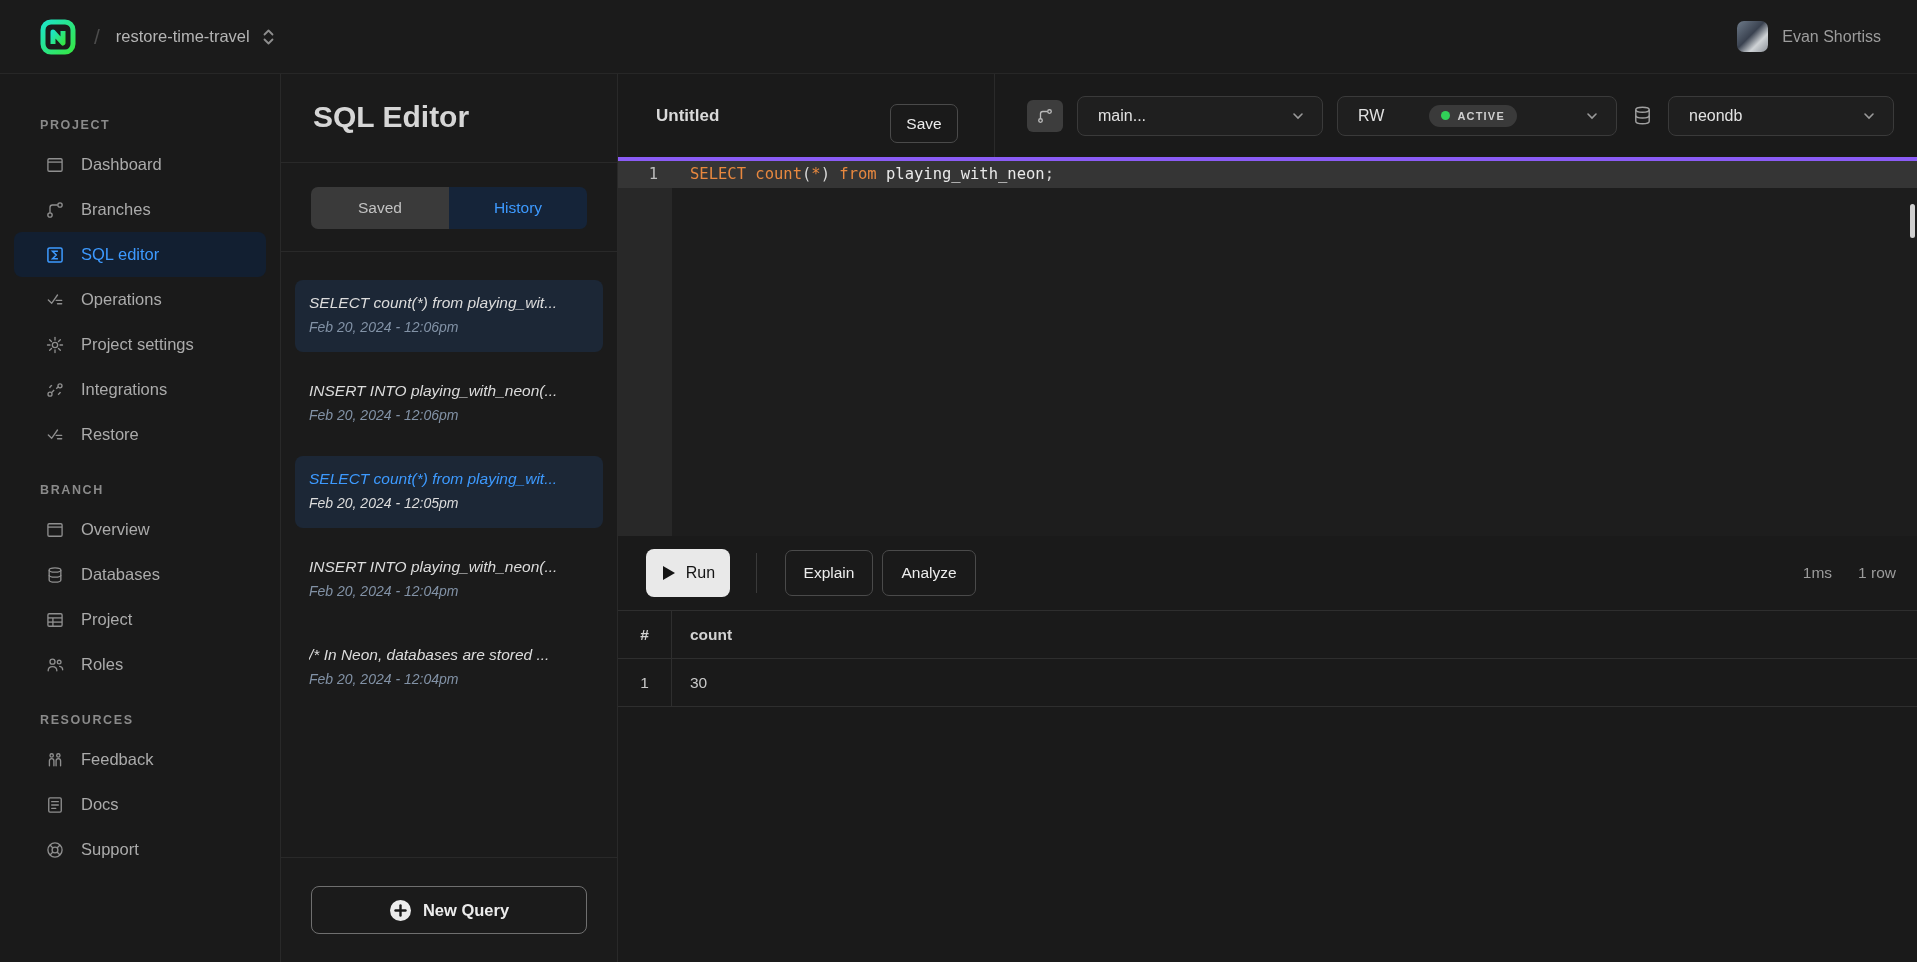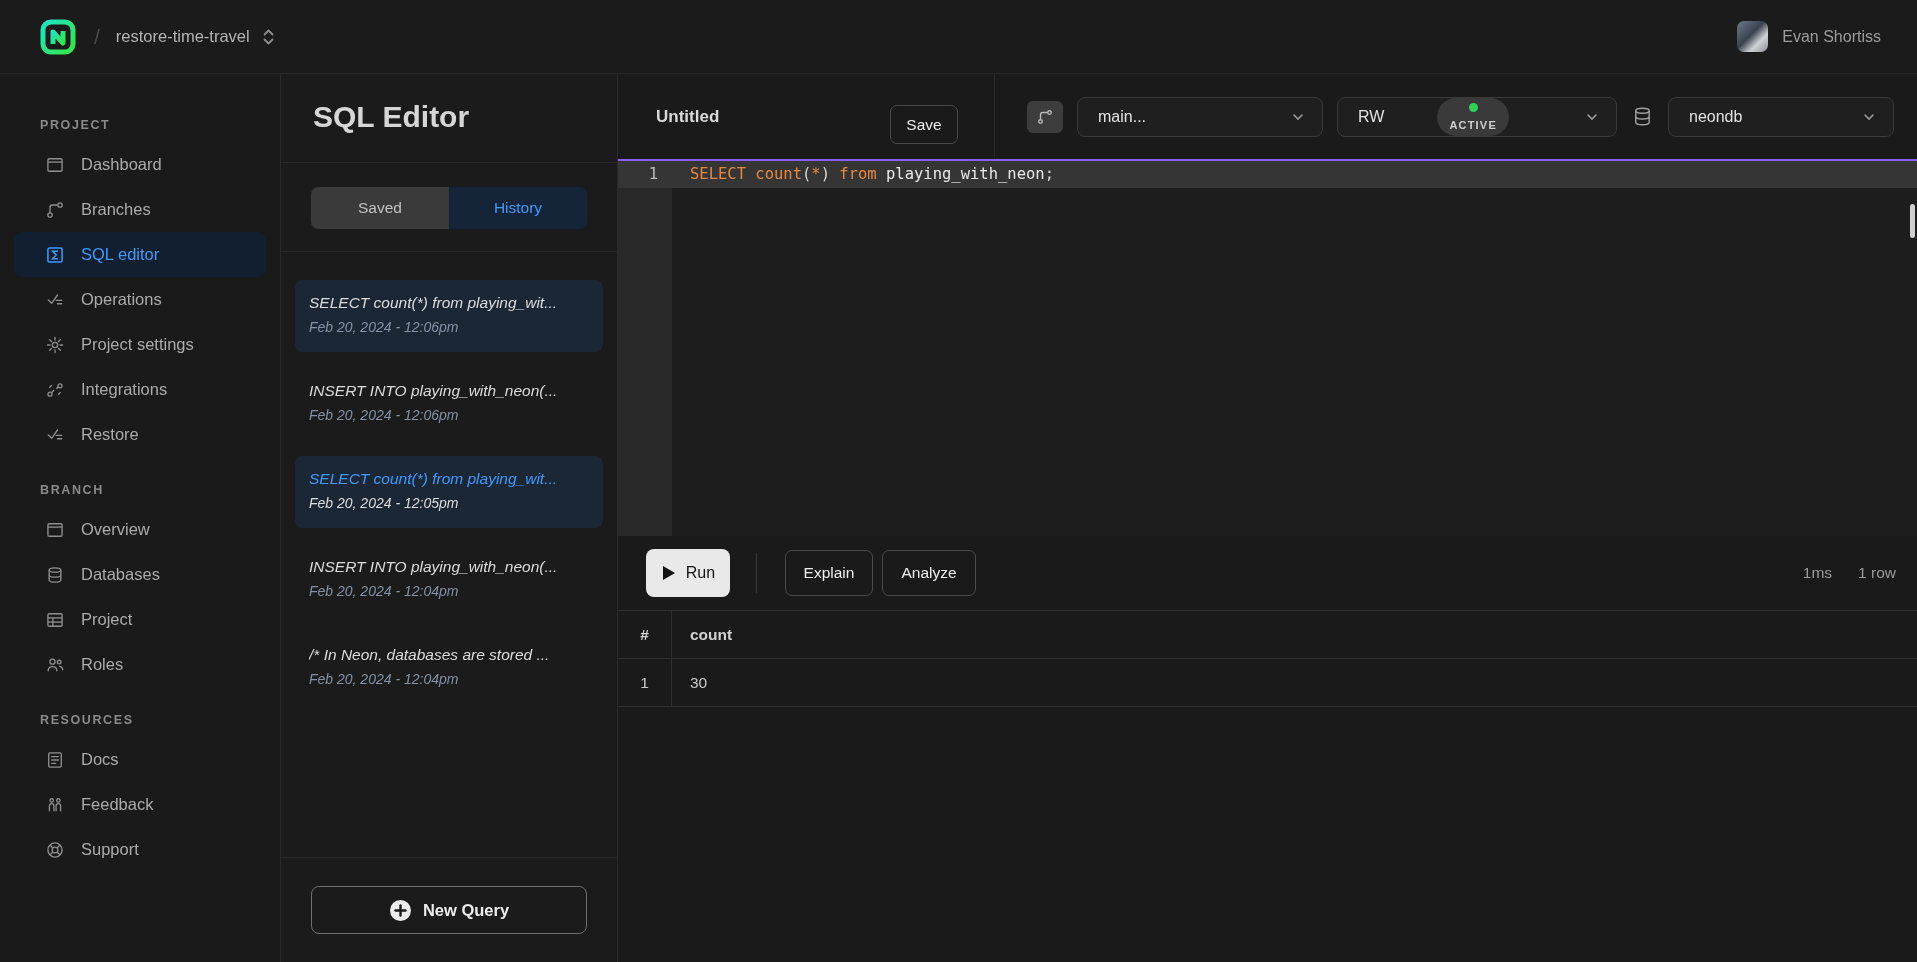--- a/index.html
+++ b/index.html
@@ -42,33 +42,33 @@
   .hist-item.hl { background:#1c2736; }
   .hist-q { font-size:15.5px; color:#dcdcdc; line-height:24px; white-space:nowrap; overflow:hidden; }
   .hist-item.sel .hist-q { color:#3d9aff; }
   .hist-d { font-size:14px; color:#8292a6; line-height:24px; }
   .hist-item.sel .hist-d { color:#dcdcdc; }
   .mid-footer { border-top:1px solid #292929; padding:28px 30px; }
   .new-query-btn { width:100%; height:48px; border:1px solid #6f6f6f; border-radius:8px; background:transparent; display:flex; align-items:center; justify-content:center; gap:11px; color:#ececec; font-size:16.5px; font-weight:bold; cursor:pointer; }
 
   
   .editor { flex:1; display:flex; flex-direction:column; background:#1a1a1a; position:relative; }
-  .ed-toolbar { height:87px; display:flex; align-items:center; border-bottom:2px solid #8b5cf6; }
+  .ed-toolbar { height:87px; display:flex; align-items:center; border-bottom:4px solid #8b5cf6; }
   .ed-left { width:377px; flex:none; align-self:stretch; display:flex; align-items:center; justify-content:space-between; padding:0 36px 0 38px; border-right:1px solid #2a2a2a; }
   .ed-title { font-size:17px; font-weight:bold; color:#d9d9d9; }
   .btn-ghost { background:transparent; border:1px solid #4a4a4a; border-radius:7px; color:#ececec; font-size:15.5px; font-family:inherit; cursor:pointer; }
   .save-btn { width:68px; height:39px;margin-top:16px; }
   .ed-selects { display:flex; align-items:center; padding-left:32px; gap:14px; }
   .chip-icon { width:36px; height:32px; border-radius:6px; background:#3d3d3d; display:flex; align-items:center; justify-content:center; color:#b9b9b9; }
   .dd { height:40px; border:1px solid #3a3a3a; border-radius:8px; background:#1f1f1f; display:flex; align-items:center; padding:0 16px 0 20px; color:#e2e2e2; font-size:16px; cursor:pointer; }
   .dd .chev { margin-left:auto; color:#9a9a9a; }
   .dd-branch { width:246px; }
   .dd-compute { width:280px; }
   .dd-db { width:226px; }
-  .badge { display:flex; align-items:center; gap:7px; background:#3a3a3a; border-radius:20px; padding:5px 12px; margin-left:auto; margin-right:22px;flex-direction:column; }
+  .badge { display:flex; align-items:center; gap:7px; background:#3a3a3a; border-radius:20px; padding:5px 12px; margin-left:auto; margin-right:22px; }
   .badge-dot { width:9px; height:9px; border-radius:50%; background:#31d158; }
   .badge-text { font-size:11px; letter-spacing:1.2px; color:#cfcfcf; font-weight:bold; }
   .db-glyph { color:#a0a0a0; }
 
   .code-area { height:375px; position:relative; background:#1d1d1d; font-family:"DejaVu Sans Mono",monospace; }
   .gutter-strip { position:absolute; left:0; top:0; width:54px; height:100%; background:#282828; }
   .code-line { position:relative; display:flex; height:27px; line-height:27px; background:#353535; font-size:15.5px; }
   .lnum { width:54px; flex:none; text-align:right; padding-right:14px; color:#bdbdbd; }
   .ctext { padding-left:18px; white-space:pre; }
   .tok-kw { color:#e8883f; }
@@ -255,39 +255,39 @@
           </svg>
     </span>
     <span>Roles</span>
   </div>
 
   <div class="section-label">RESOURCES</div>
 
   <div class="nav-item">
     <span class="nicon">
       <svg viewBox="0 0 24 24" width="20" height="20" fill="none" stroke="currentColor" stroke-width="1.6" stroke-linecap="round">
+            <circle cx="8" cy="6.5" r="2"></circle>
+            <path d="M5.3 19v-6a2.7 2.7 0 0 1 5.4 0v6"></path>
+            <circle cx="16" cy="6.5" r="2"></circle>
+            <path d="M13.3 19v-6a2.7 2.7 0 0 1 5.4 0v6"></path>
+          </svg>
+    </span>
+    <span>Feedback</span>
+  </div>
+
+  <div class="nav-item">
+    <span class="nicon">
+      <svg viewBox="0 0 24 24" width="20" height="20" fill="none" stroke="currentColor" stroke-width="1.6" stroke-linecap="round">
             <rect x="4.5" y="3.5" width="15" height="17" rx="1.5"></rect>
             <line x1="8" y1="8" x2="16" y2="8"></line>
             <line x1="8" y1="12" x2="16" y2="12"></line>
             <line x1="8" y1="16" x2="13" y2="16"></line>
           </svg>
     </span>
     <span>Docs</span>
-  </div>
-
-  <div class="nav-item">
-    <span class="nicon">
-      <svg viewBox="0 0 24 24" width="20" height="20" fill="none" stroke="currentColor" stroke-width="1.6" stroke-linecap="round">
-            <circle cx="8" cy="6.5" r="2"></circle>
-            <path d="M5.3 19v-6a2.7 2.7 0 0 1 5.4 0v6"></path>
-            <circle cx="16" cy="6.5" r="2"></circle>
-            <path d="M13.3 19v-6a2.7 2.7 0 0 1 5.4 0v6"></path>
-          </svg>
-    </span>
-    <span>Feedback</span>
   </div>
 
   <div class="nav-item">
     <span class="nicon">
       <svg viewBox="0 0 24 24" width="20" height="20" fill="none" stroke="currentColor" stroke-width="1.6">
             <circle cx="12" cy="12" r="8.5"></circle>
             <circle cx="12" cy="12" r="3.5"></circle>
             <line x1="6" y1="6" x2="9.5" y2="9.5"></line>
             <line x1="14.5" y1="14.5" x2="18" y2="18"></line>
             <line x1="6" y1="18" x2="9.5" y2="14.5"></line>

